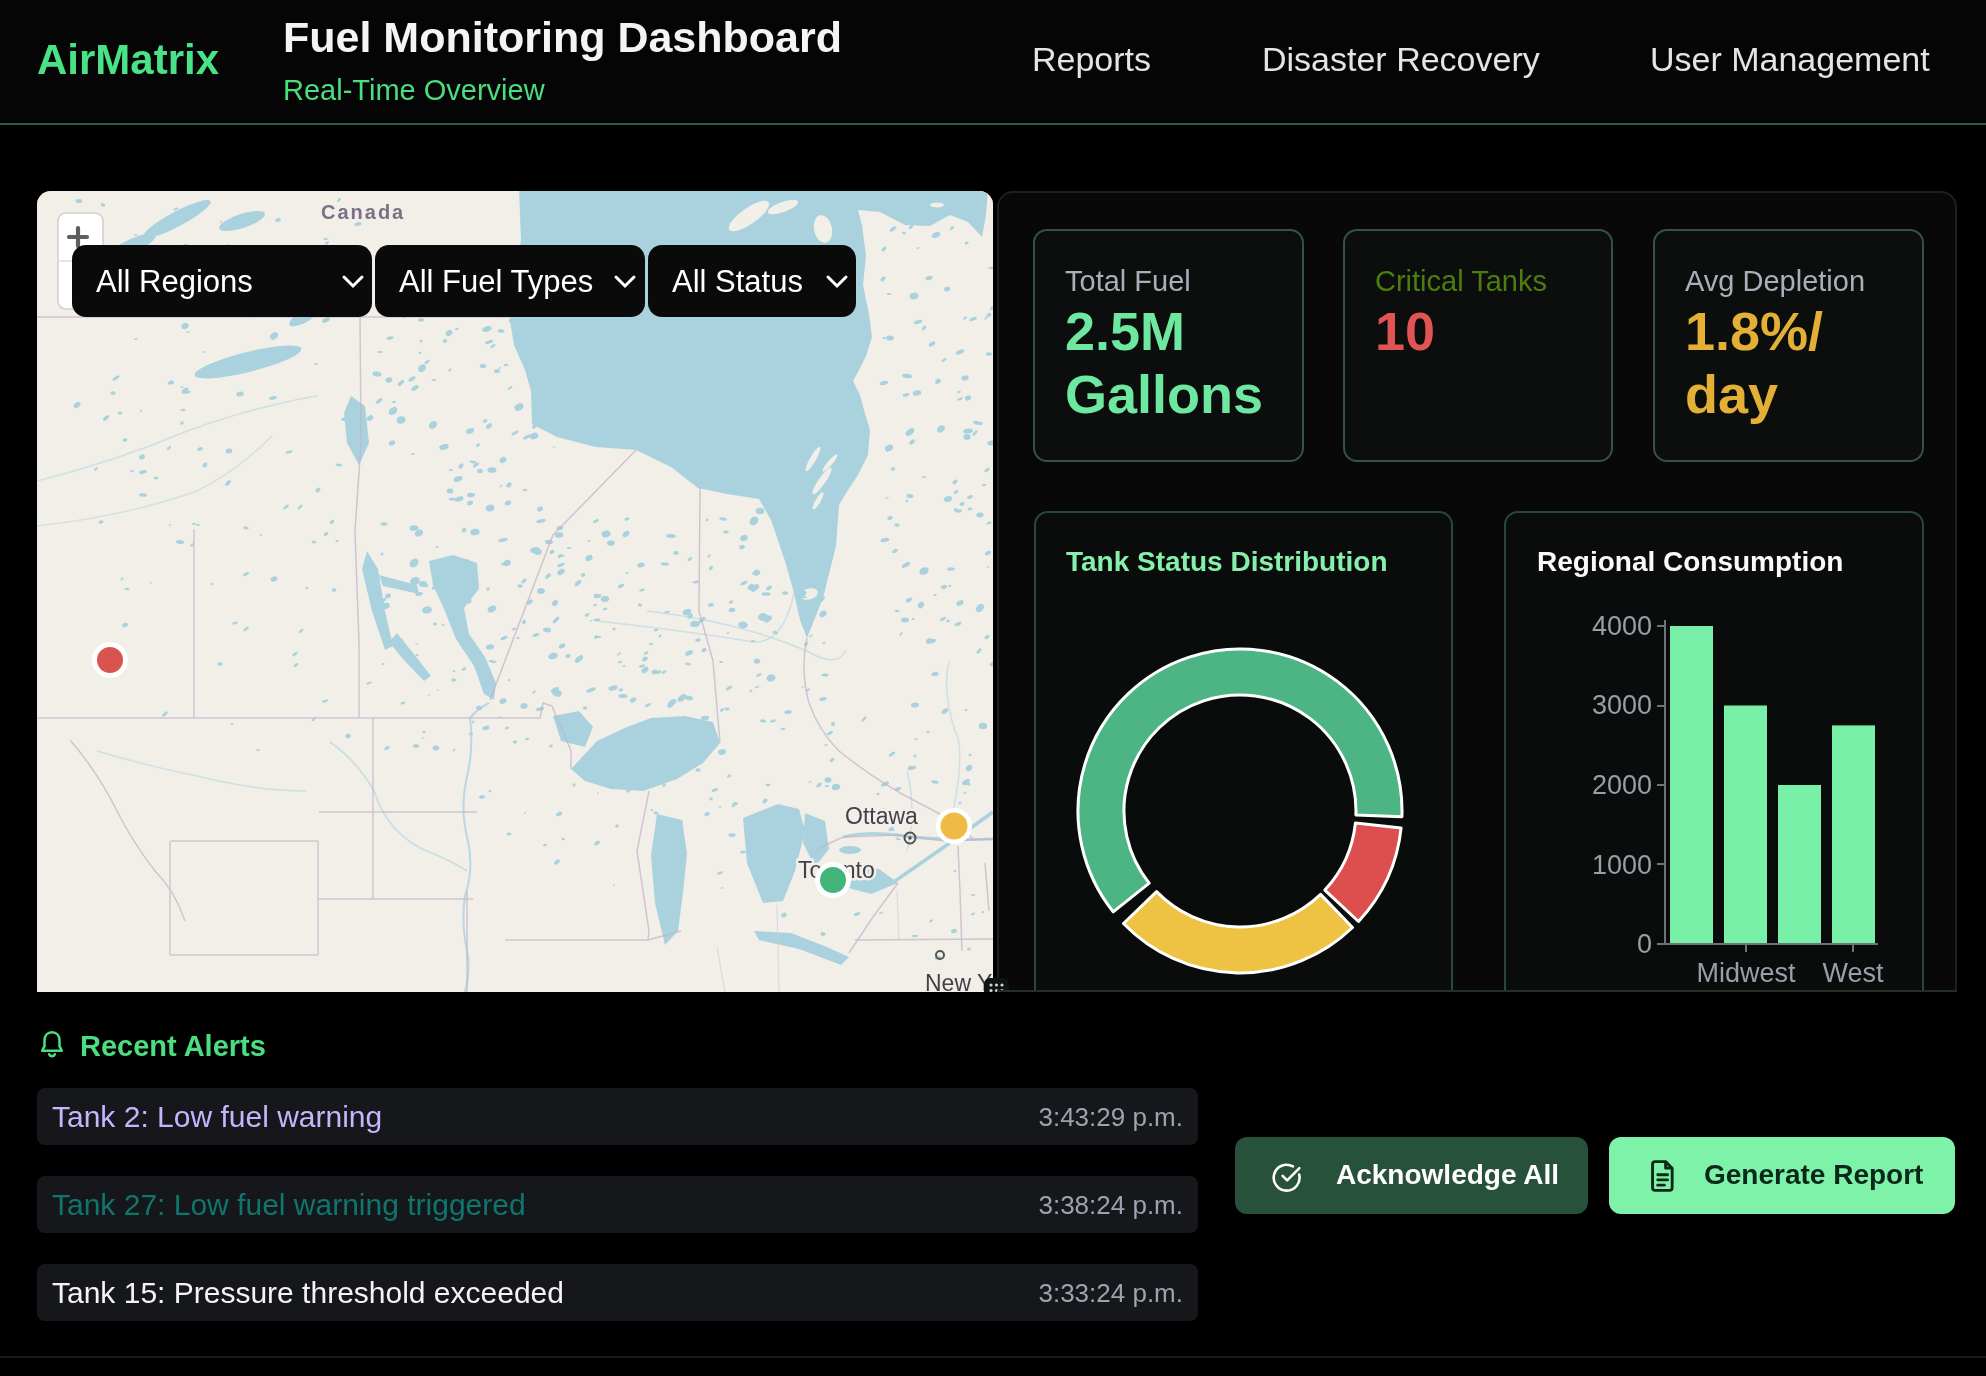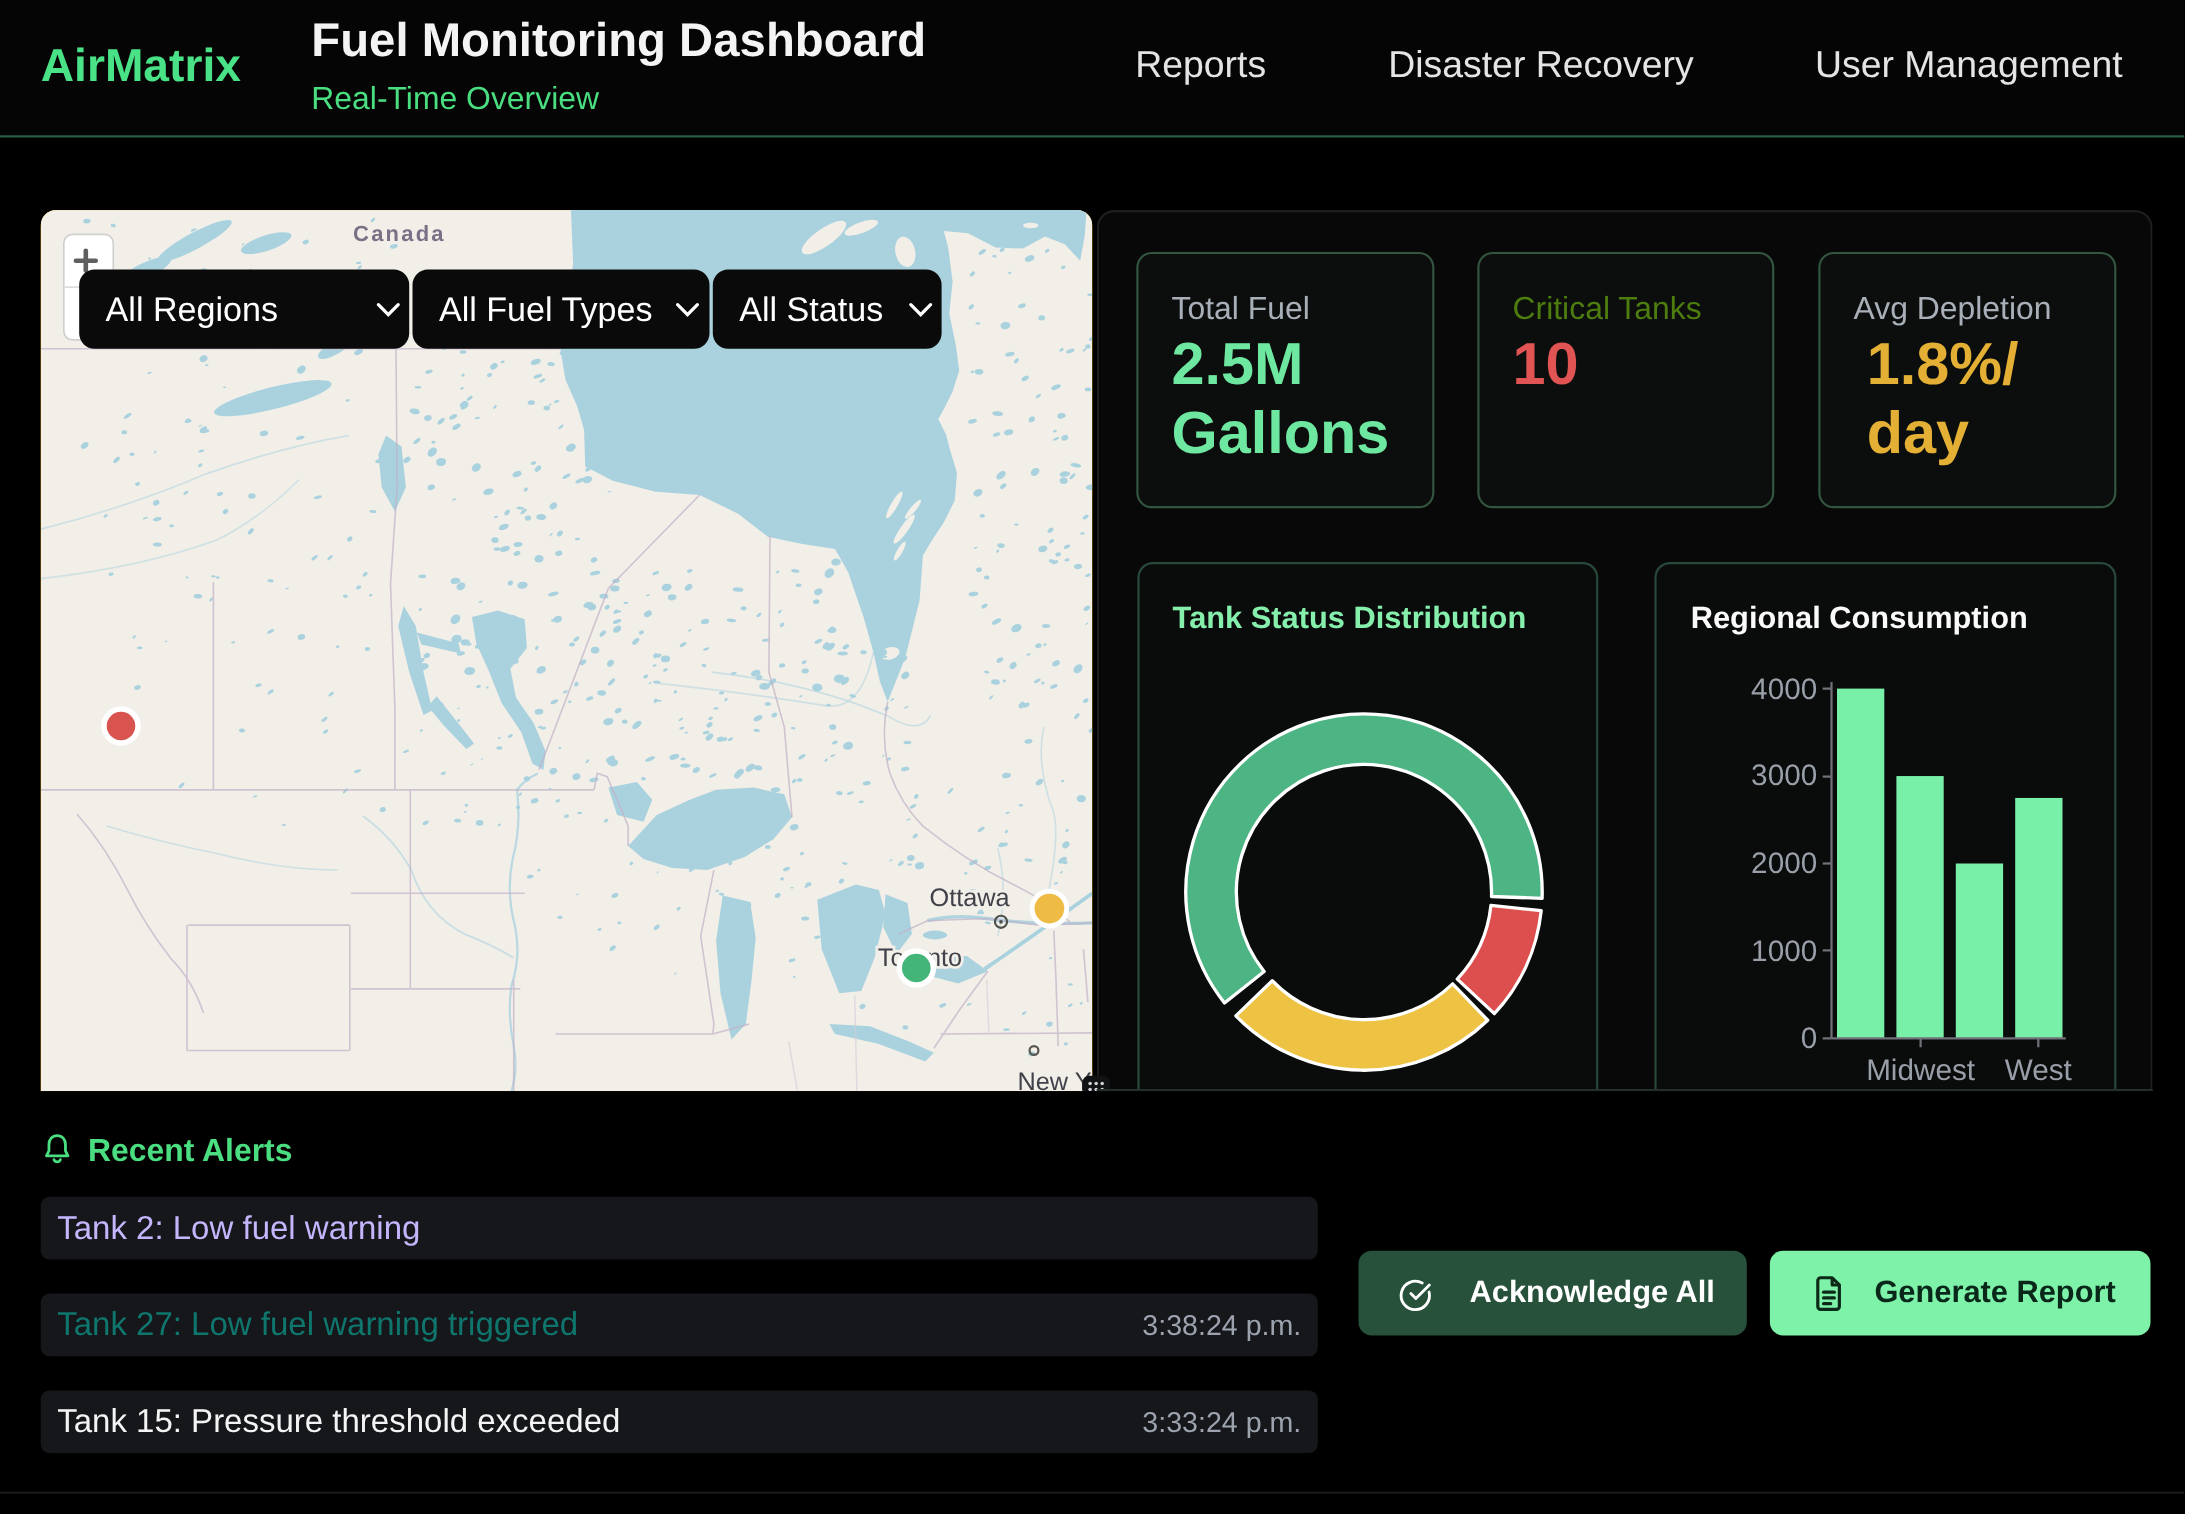--- a/index.html
+++ b/index.html
@@ -763,21 +763,21 @@
   <div class="abs" style="left:34px;top:36px;width:271px;height:233px;background:#0b0e0c;border:2px solid #33543f;border-radius:14px;"></div>
   <div class="abs" style="left:66px;top:72px;font-size:29px;font-weight:500;color:#a9afb9;">Total Fuel</div>
   <div class="abs" style="left:66px;top:107px;width:210px;font-size:54px;line-height:63px;font-weight:bold;color:#6ee7a0;">2.5M Gallons</div>
 
   <div class="abs" style="left:344px;top:36px;width:270px;height:233px;background:#0b0e0c;border:2px solid #33543f;border-radius:14px;"></div>
   <div class="abs" style="left:376px;top:72px;font-size:29px;font-weight:500;color:#4d7c0f;">Critical Tanks</div>
   <div class="abs" style="left:376px;top:107px;font-size:54px;line-height:63px;font-weight:bold;color:#e15454;">10</div>
 
   <div class="abs" style="left:654px;top:36px;width:271px;height:233px;background:#0b0e0c;border:2px solid #33543f;border-radius:14px;"></div>
   <div class="abs" style="left:686px;top:72px;font-size:29px;font-weight:500;color:#a9afb9;">Avg Depletion</div>
-  <div class="abs" style="left:686px;top:107px;width:200px;font-size:54px;line-height:63px;font-weight:bold;color:#e3af35;margin-left:12px;">1.8%/ day</div>
+  <div class="abs" style="left:686px;top:107px;width:200px;font-size:54px;line-height:63px;font-weight:bold;color:#e3af35;">1.8%/ day</div>
 
   <div class="abs" style="left:35px;top:318px;width:419px;height:520px;background:#0a0c0b;border:2px solid #28483a;border-radius:14px;"></div>
   <div class="abs" style="left:67px;top:353px;font-size:28px;font-weight:bold;color:#86efac;">Tank Status Distribution</div>
   <div class="abs" style="left:505px;top:318px;width:420px;height:520px;background:#0a0c0b;border:2px solid #28483a;border-radius:14px;"></div>
   <div class="abs" style="left:538px;top:353px;font-size:28px;font-weight:bold;color:#fafafa;">Regional Consumption</div>
 </div>
 <svg style="position:absolute;left:1074px;top:645px" width="332" height="332" viewBox="0 0 332 332">
       <path d="M39.2,266.8 A162,162 0 1 1 327.9,171.7 L281.9,170.0 A116,116 0 1 0 75.2,238.2 Z" fill="#4cb583" stroke="#ffffff" stroke-width="3" stroke-linejoin="round"></path>
       <path d="M327.1,182.9 A162,162 0 0 1 284.5,276.5 L250.8,245.1 A116,116 0 0 0 281.4,178.1 Z" fill="#dd4f4f" stroke="#ffffff" stroke-width="3" stroke-linejoin="round"></path>
       <path d="M278.5,282.5 A162,162 0 0 1 49.5,278.5 L82.6,246.6 A116,116 0 0 0 246.6,249.4 Z" fill="#eec243" stroke="#ffffff" stroke-width="3" stroke-linejoin="round"></path>
@@ -823,20 +823,21 @@
 <div class="abs" style="left:997px;top:990px;width:960px;height:2px;background:#233029;"></div>
 <div class="abs" style="left:0;top:992px;width:1986px;height:384px;background:#000;"></div>
 <svg class="abs" style="left:38px;top:1030px" width="28" height="30" viewBox="0 0 24 26">
   <path d="M12 2 C8 2 5.5 5 5.5 9 L5.5 14 L3.5 18 L20.5 18 L18.5 14 L18.5 9 C18.5 5 16 2 12 2 Z" fill="none" stroke="#4ade80" stroke-width="2.2" stroke-linejoin="round"></path>
   <path d="M9.5 21 A2.7 2.7 0 0 0 14.5 21" fill="none" stroke="#4ade80" stroke-width="2.2" stroke-linecap="round"></path>
 </svg>
 <div class="abs" style="left:80px;top:1030px;font-size:29px;font-weight:bold;color:#4ade80;">Recent Alerts</div>
 
 <div class="abs" style="left:37px;top:1088px;width:1161px;height:57px;background:#15171a;border-radius:8px;"></div>
 <div class="abs" style="left:52px;top:1100px;font-size:30px;color:#c4b5fd;">Tank 2: Low fuel warning</div>
+<div class="abs" style="left:37px;top:1102px;width:1146px;text-align:right;font-size:26px;color:#9ca3af;">3:43:29 p.m.</div>
 
 <div class="abs" style="left:37px;top:1176px;width:1161px;height:57px;background:#15171a;border-radius:8px;"></div>
 <div class="abs" style="left:52px;top:1188px;font-size:30px;color:#0f766e;">Tank 27: Low fuel warning triggered</div>
 <div class="abs" style="left:37px;top:1190px;width:1146px;text-align:right;font-size:26px;color:#9ca3af;">3:38:24 p.m.</div>
 
 <div class="abs" style="left:37px;top:1264px;width:1161px;height:57px;background:#15171a;border-radius:8px;"></div>
 <div class="abs" style="left:52px;top:1276px;font-size:30px;color:#f4f4f5;">Tank 15: Pressure threshold exceeded</div>
 <div class="abs" style="left:37px;top:1278px;width:1146px;text-align:right;font-size:26px;color:#9ca3af;">3:33:24 p.m.</div>
 
 <div class="abs" style="left:1235px;top:1137px;width:353px;height:77px;background:#27513a;border-radius:12px;"></div>

